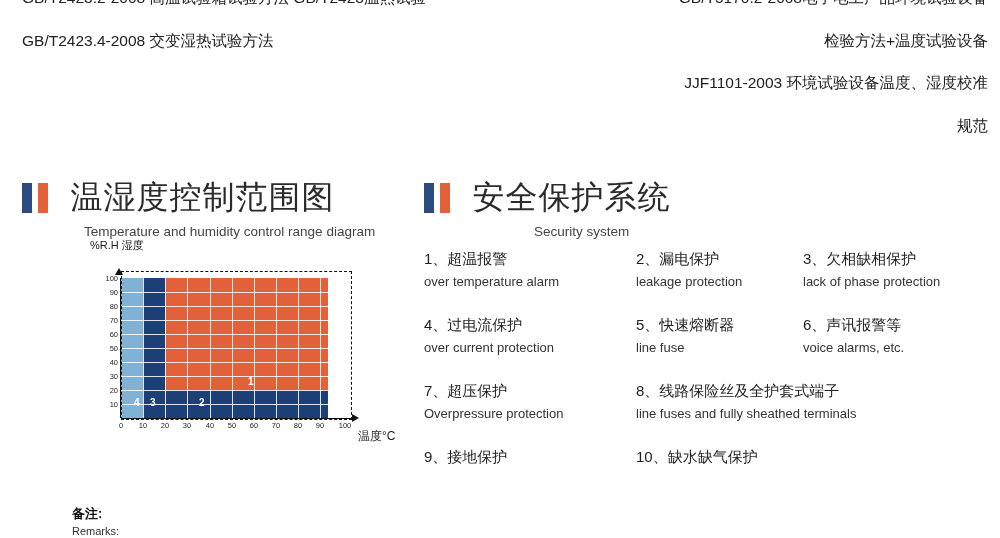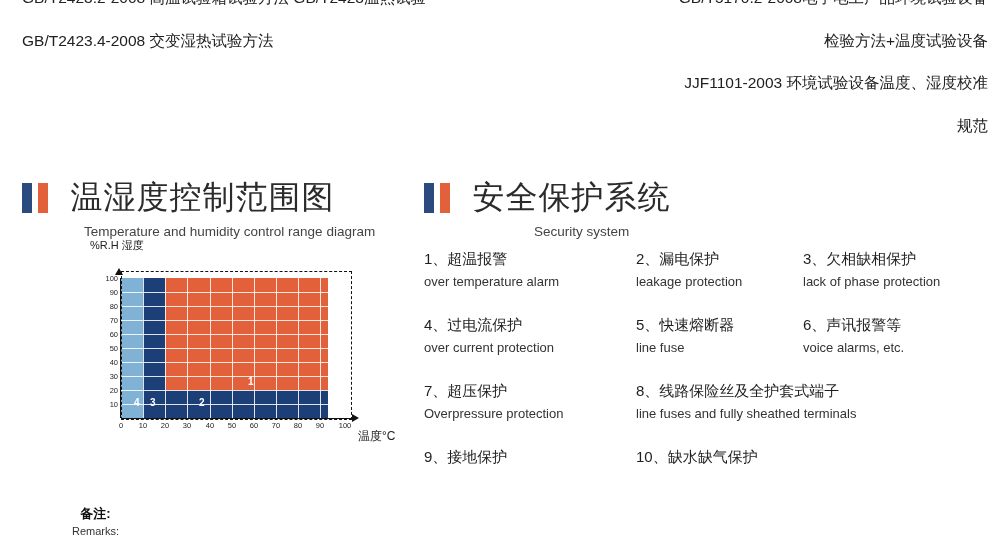--- a/index.html
+++ b/index.html
@@ -47,21 +47,21 @@
   .xtick{position:absolute;top:100%;margin-top:3px;font-size:7.5px;color:#222;
     transform:translateX(-50%);white-space:nowrap;}
   .grid-line-h{position:absolute;left:0;width:100%;height:1px;background:rgba(255,255,255,.85);}
   .grid-line-v{position:absolute;top:0;height:100%;width:1px;background:rgba(255,255,255,.85);}
   .region{position:absolute;}
   .r-lightblue{background:#7fb2d4;}
   .r-orange{background:#e2613a;}
   .r-darkblue{background:#1d3f77;}
   .dash-box{position:absolute;border:1px dashed #111;}
   .zlabel{position:absolute;color:#fff;font-size:10px;font-weight:bold;}
-  .remarks{position:absolute;left:72px;top:505px;font-size:12.5px;color:#111;text-align:center;}
+  .remarks{position:absolute;left:72px;top:505px;font-size:12.5px;color:#111;}
   .remarks b{font-size:13px;}
   .remarks .en{font-size:11px;color:#333;margin-top:2px;}
 
   
   .safety{position:absolute;left:424px;top:250px;width:566px;}
   .srow{display:flex;margin-bottom:27px;}
   .scell{flex:0 0 auto;}
   .scell .cn{font-size:15px;color:#1f1f1f;margin-bottom:5px;white-space:nowrap;}
   .scell .en{font-size:13px;color:#333;white-space:nowrap;}
   .w1{width:212px;}

